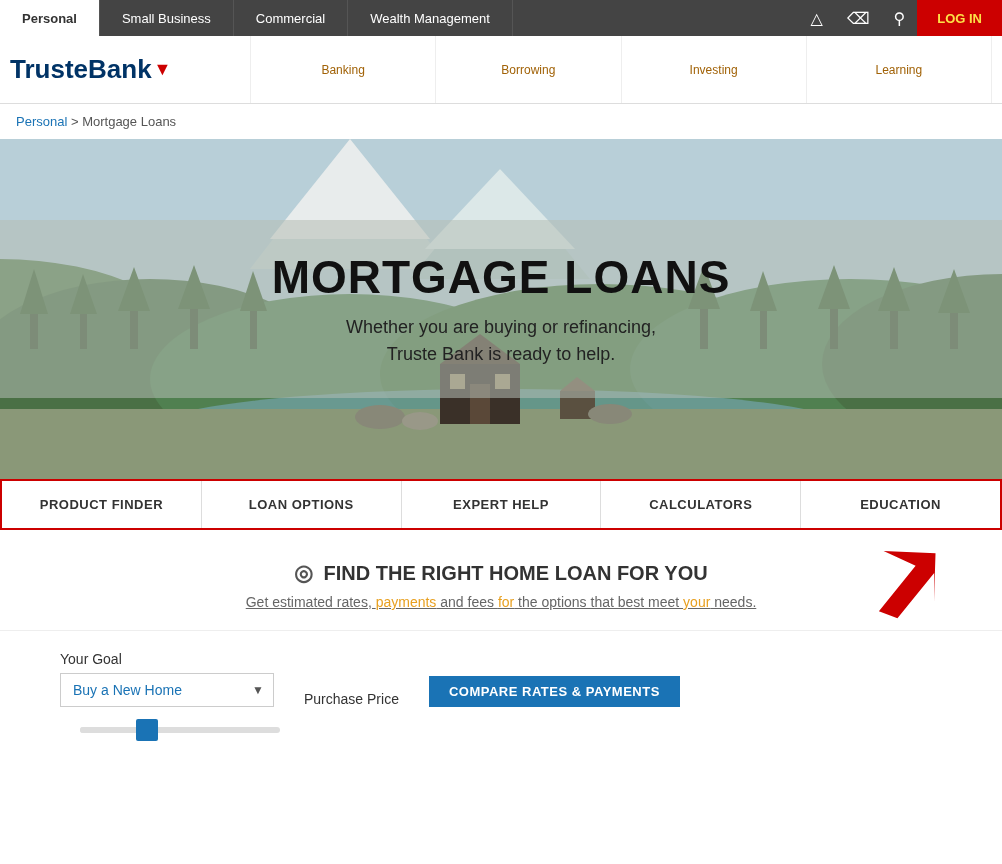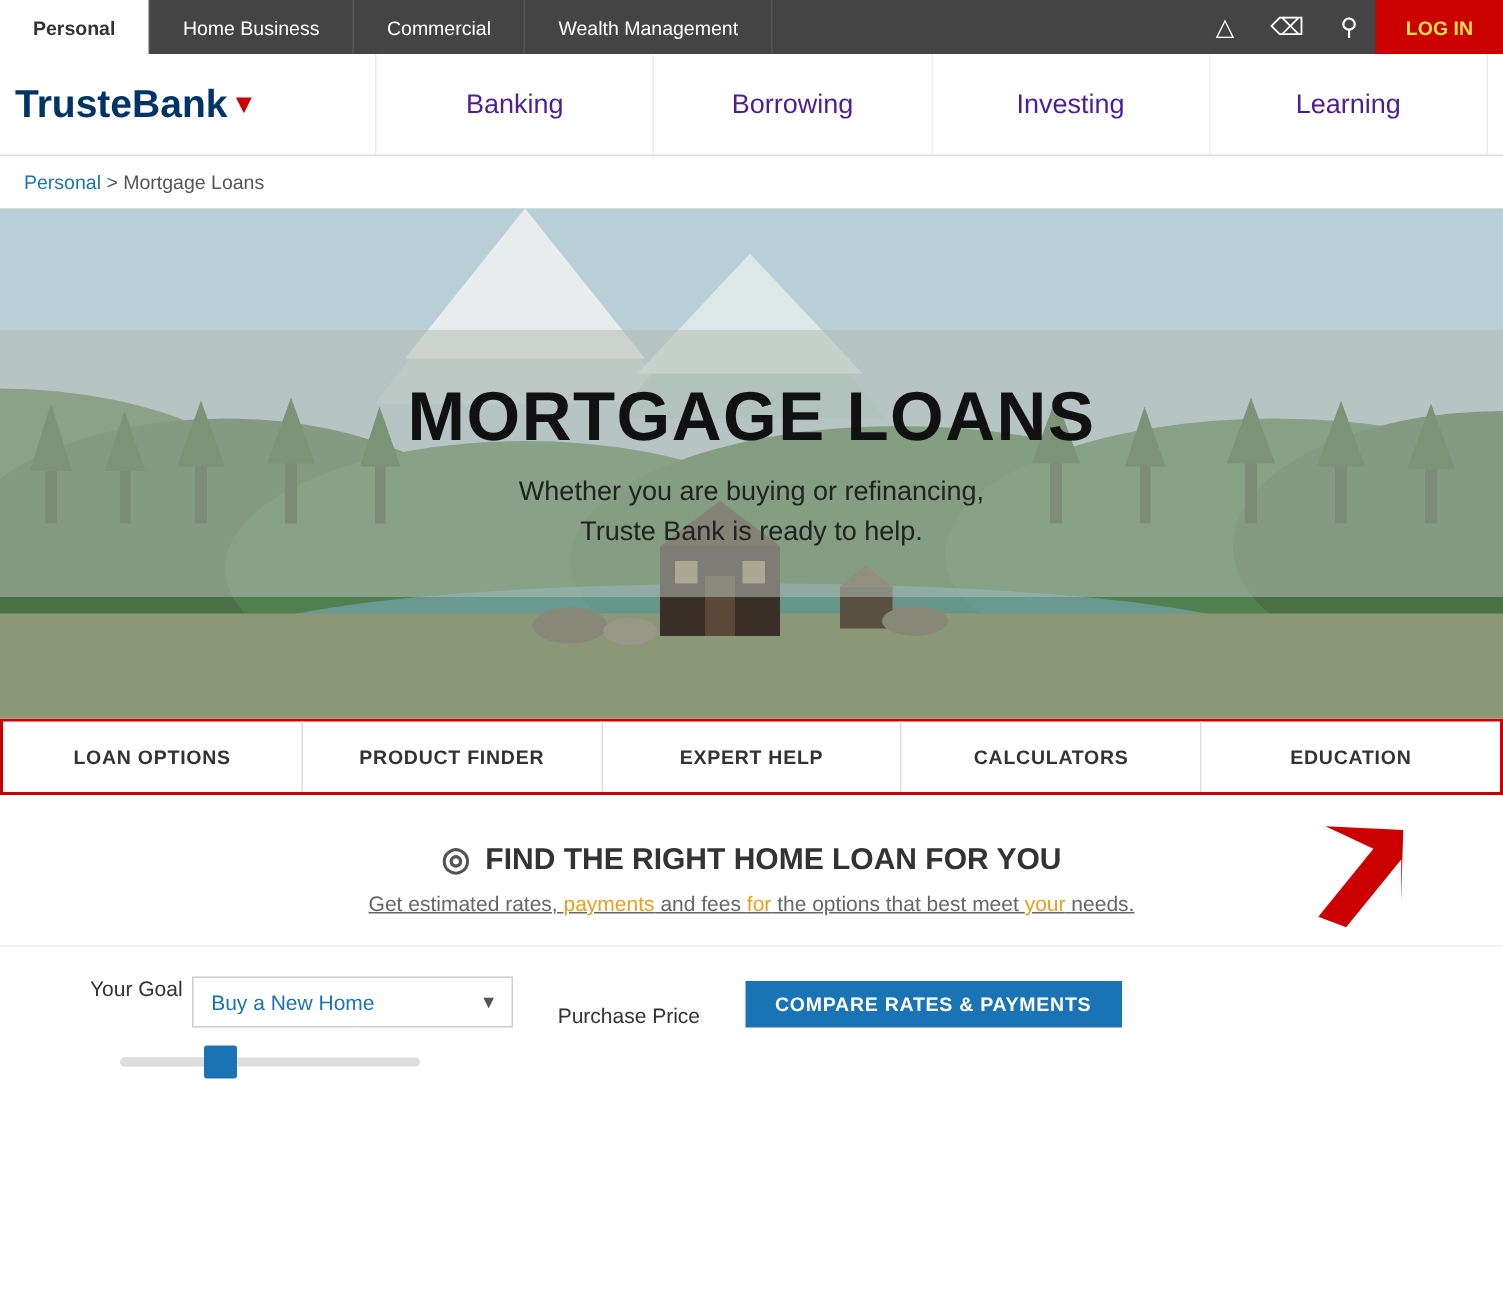--- a/index.html
+++ b/index.html
@@ -76,22 +76,22 @@
       font-size: 18px;
       margin-left: 2px;
     }
     .main-nav-links {
       display: flex;
       flex: 1;
       justify-content: space-around;
       height: 100%;
     }
     .main-nav-link {
-      color: #4c1d95;
-      font-size: 18px;
+      color: #a16207;
+      font-size: 12px;
       font-weight: 500;
       display: flex;
       align-items: center;
       padding: 13px 30px;
       cursor: pointer;
       border-right: 1px solid #eee;
       flex: 1;
       justify-content: center;
     }
     .main-nav-link:first-child {
@@ -213,20 +213,21 @@
     
     .form-row {
       display: flex;
       align-items: flex-end;
       gap: 30px;
       padding: 20px 60px 10px;
       justify-content: flex-start;
     }
     .form-group {
       display: flex;
+      flex-direction: column;
       gap: 6px;
     }
     .form-label {
       font-size: 14px;
       color: #333;
       font-weight: normal;
     }
     .form-select-wrapper {
       position: relative;
       display: flex;
@@ -298,21 +299,21 @@
       background: #1a73b5;
       border-radius: 2px;
       cursor: pointer;
     }
   </style>
 </head>
 <body>
 
 <nav class="top-nav">
   <div class="top-nav-item active">Personal</div>
-  <div class="top-nav-item">Home Business</div>
+  <div class="top-nav-item">Small Business</div>
   <div class="top-nav-item">Commercial</div>
   <div class="top-nav-item">Wealth Management</div>
   <div class="top-nav-icons">
     <div class="top-nav-icon-btn">△</div>
     <div class="top-nav-icon-btn">⌫</div>
     <div class="top-nav-icon-btn">⚲</div>
     <div class="log-in-btn">LOG IN</div>
   </div>
 </nav>
 
@@ -397,22 +398,22 @@
   <div class="hero-content">
     <div class="hero-title">MORTGAGE LOANS</div>
     <div class="hero-subtitle">
       <span>Whether you are buying or refinancing,</span><br>
       <span>Truste Bank is ready to help.</span>
     </div>
   </div>
 </div>
 
 <div class="tabs-bar">
+  <div class="tab-item">PRODUCT FINDER</div>
   <div class="tab-item">LOAN OPTIONS</div>
-  <div class="tab-item">PRODUCT FINDER</div>
   <div class="tab-item">EXPERT HELP</div>
   <div class="tab-item">CALCULATORS</div>
   <div class="tab-item">EDUCATION</div>
 </div>
 
 <div class="find-section">
 
   <div class="arrow-indicator" style="position:absolute;right:55px;top:15px;">
     <svg width="80" height="70" viewBox="0 0 80 70">
       <polygon points="78,20 30,0 55,25 5,55 20,68 70,38 60,65" fill="#cc0000"></polygon>

